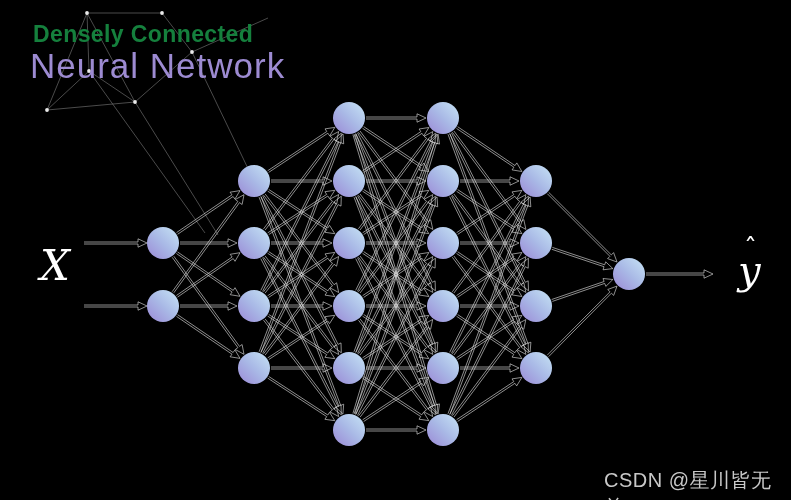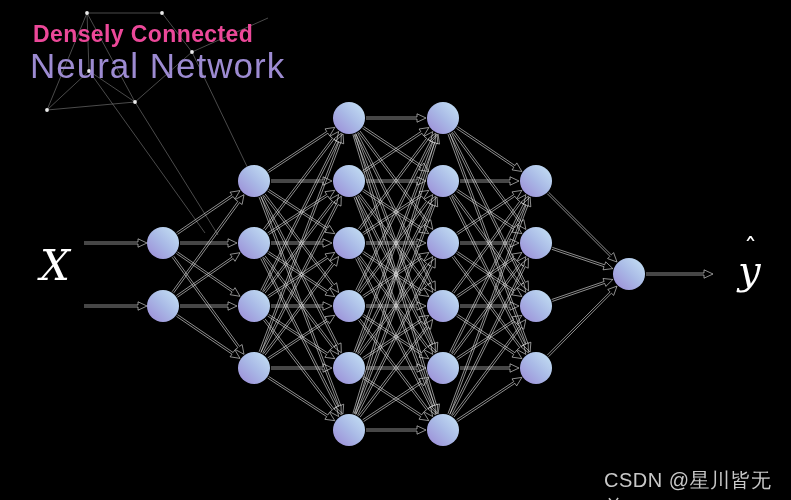--- a/index.html
+++ b/index.html
@@ -186,21 +186,21 @@
       <circle cx="443" cy="306" r="16" fill="url(#nodeGrad)"></circle>
       <circle cx="443" cy="368" r="16" fill="url(#nodeGrad)"></circle>
       <circle cx="443" cy="430" r="16" fill="url(#nodeGrad)"></circle>
       <circle cx="536" cy="181" r="16" fill="url(#nodeGrad)"></circle>
       <circle cx="536" cy="243" r="16" fill="url(#nodeGrad)"></circle>
       <circle cx="536" cy="306" r="16" fill="url(#nodeGrad)"></circle>
       <circle cx="536" cy="368" r="16" fill="url(#nodeGrad)"></circle>
       <circle cx="629" cy="274" r="16" fill="url(#nodeGrad)"></circle>
     </svg>
 
-  <div class="title-line1" style="color: #ec4899;">Densely Connected</div>
+  <div class="title-line1" style="color: #15803d;">Densely Connected</div>
   <div class="title-line2" style="color: rgb(157, 139, 210);">Neural Network</div>
 
   <div class="x-label">X</div>
 
   <div class="yhat">
     <span class="hat">ˆ</span>
     <span class="base">y</span>
   </div>
 
   <div class="watermark" style="color: rgb(200, 200, 200);">CSDN @星川皆无恙</div>

